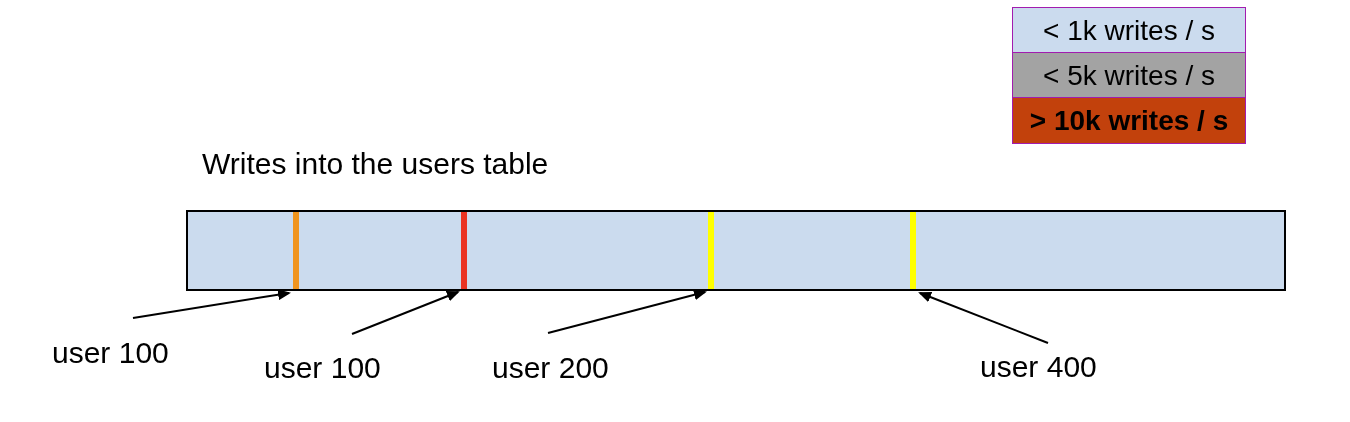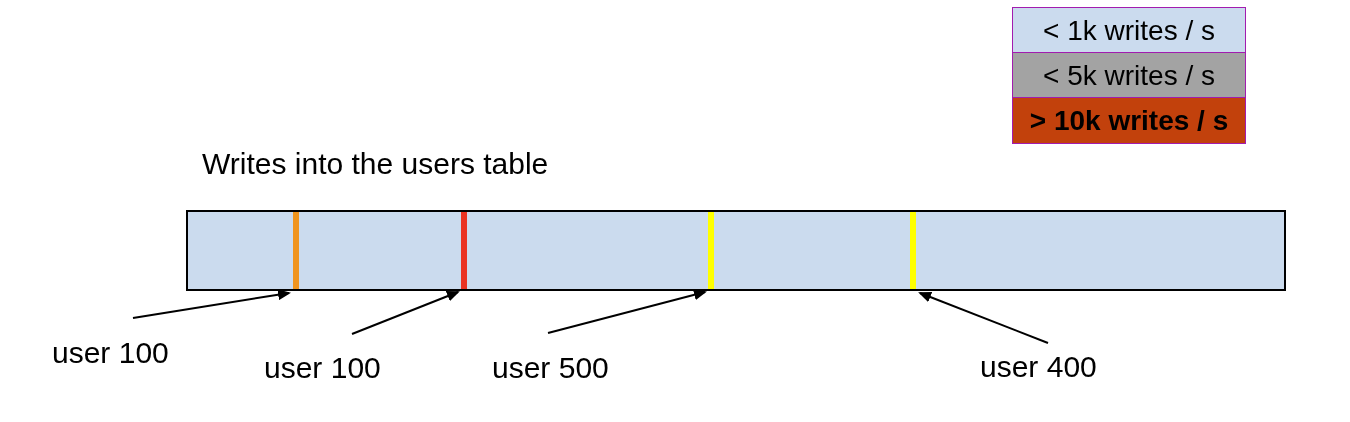--- a/index.html
+++ b/index.html
@@ -109,16 +109,16 @@
       </marker>
     </defs>
     <line x1="133" y1="318" x2="289" y2="293" stroke="#000000" stroke-width="2" marker-end="url(#ah)"></line>
     <line x1="352" y1="334" x2="458" y2="292" stroke="#000000" stroke-width="2" marker-end="url(#ah)"></line>
     <line x1="548" y1="333" x2="705" y2="292" stroke="#000000" stroke-width="2" marker-end="url(#ah)"></line>
     <line x1="1048" y1="343" x2="920" y2="293" stroke="#000000" stroke-width="2" marker-end="url(#ah)"></line>
   </svg>
 
   <div class="user-label user-label-1">user 100</div>
   <div class="user-label user-label-2">user 100</div>
-  <div class="user-label user-label-3">user 500</div>
+  <div class="user-label user-label-3">user 200</div>
   <div class="user-label user-label-4">user 400</div>
 
 </div>
 
 </body></html>

